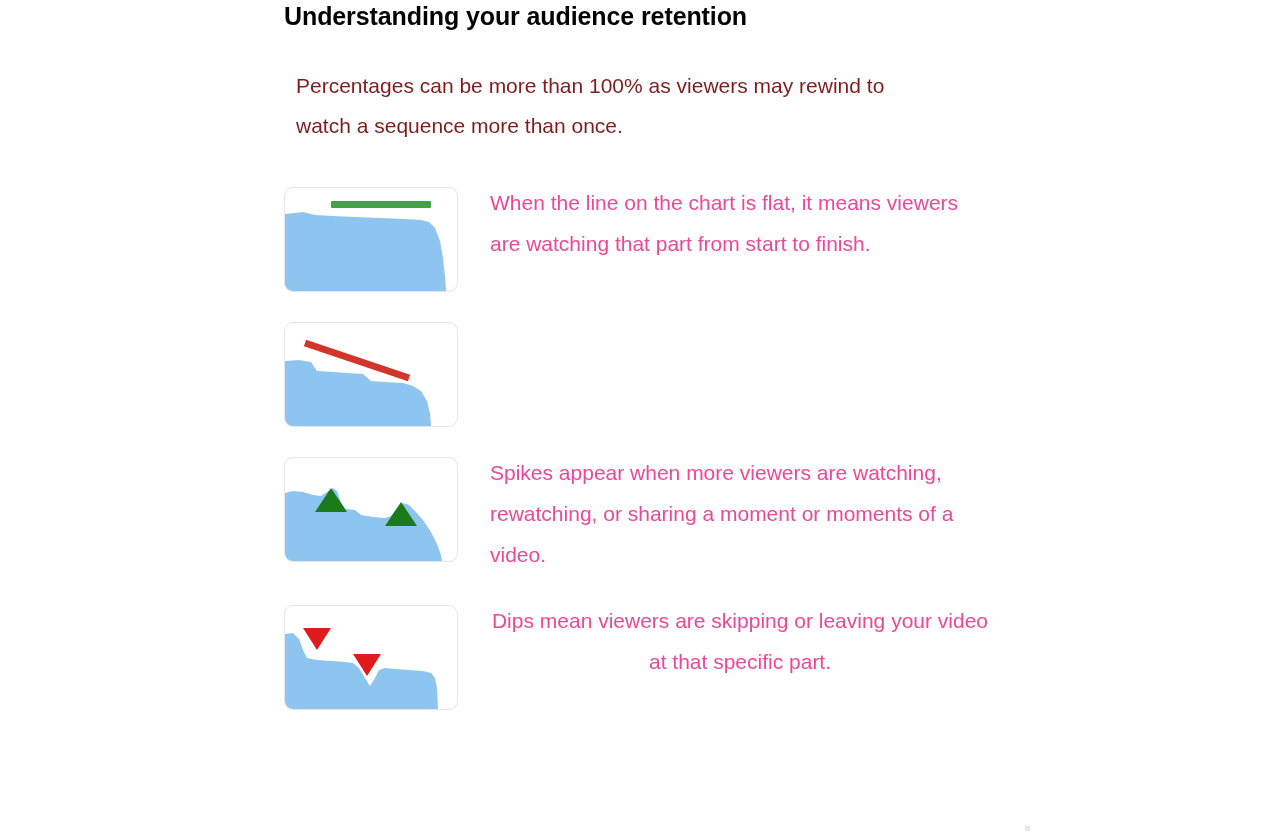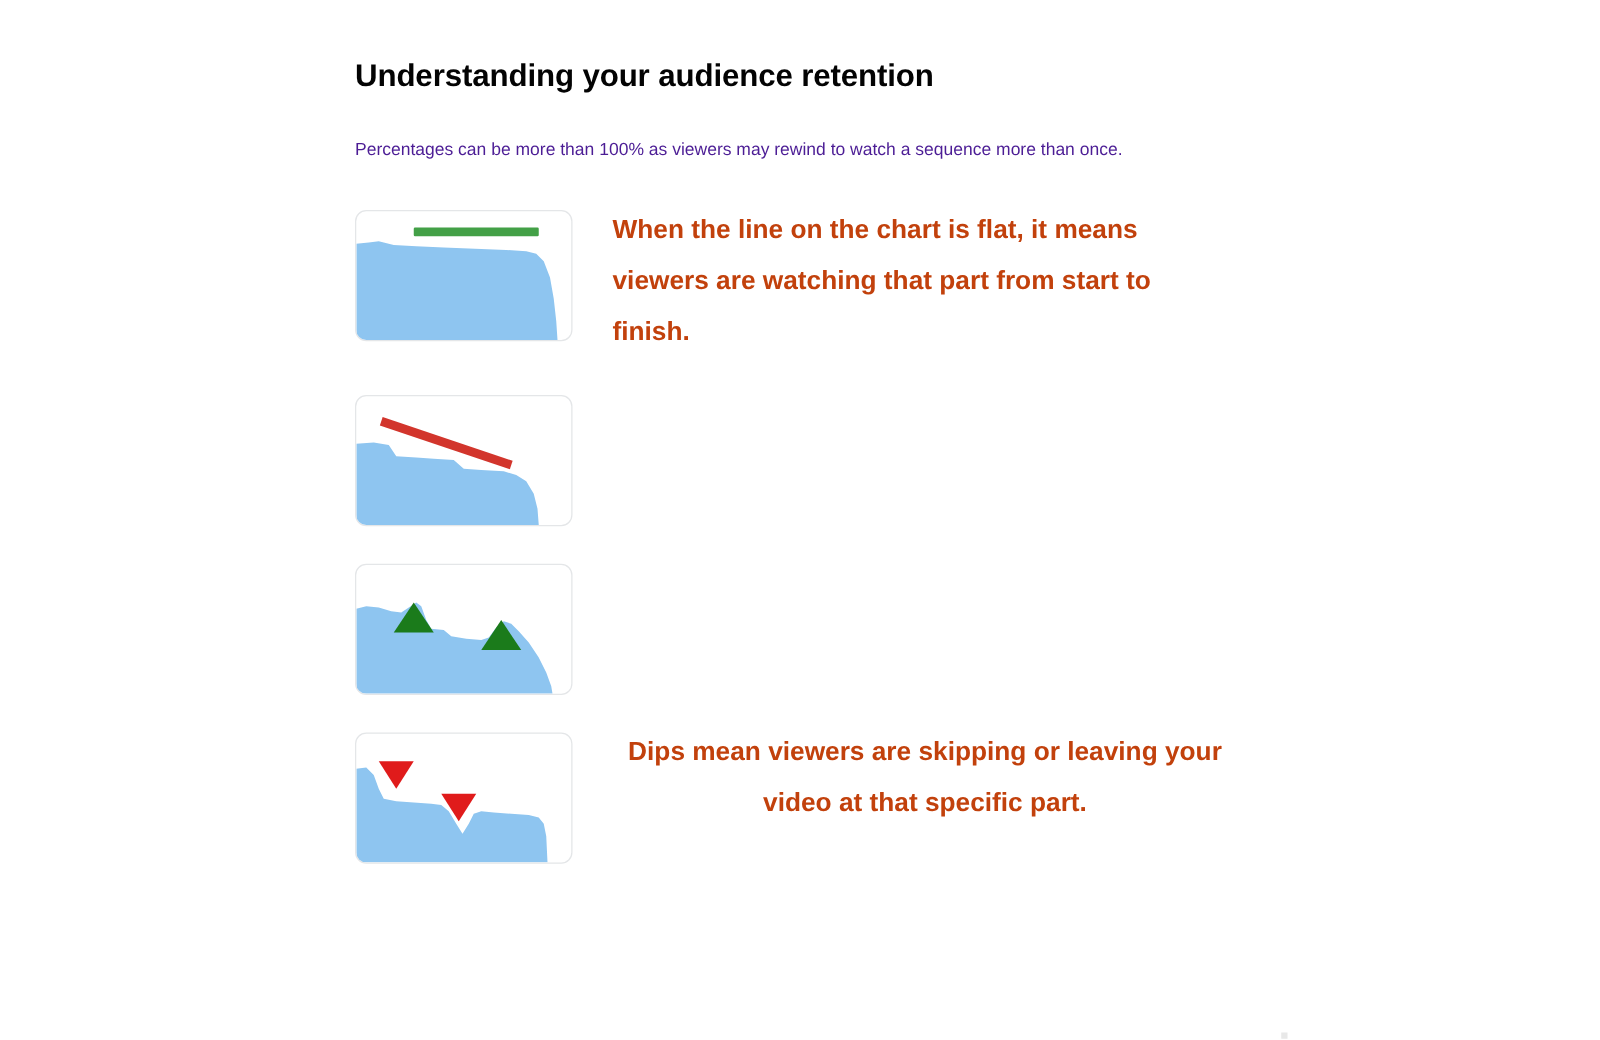--- a/index.html
+++ b/index.html
@@ -25,28 +25,27 @@
     left: 284px;
     top: 0;
     width: 760px;
   }
   .page-title {
     font-size: 25px;
     font-weight: bold;
     color: #030303;
     letter-spacing: -0.1px;
     margin: 0;
-    padding-top: 45px;
     line-height: 32px;
   }
   .page-subtitle {
-    font-size: 14px;
-    color: #4c1d95;
+    font-size: 21px;
+    color: #7f1d1d;
     line-height: 40px;
-    margin: 0;
+    margin: 12px;
     padding-top: 22px;
     max-width: 640px;
     font-weight: normal;
   }
   .tips-list {
     margin: 0;
     padding: 0;
     list-style: none;
     position: relative;
     top: 29px;
@@ -68,25 +67,25 @@
     position: relative;
   }
   .thumb-card svg {
     display: block;
     width: 100%;
     height: 100%;
   }
   .tip-text {
     font-size: 21px;
     line-height: 41px;
-    color: #c2410c;
+    color: #ec4899;
     margin: 0;
     padding-left: 32px;
     max-width: 510px;
-    font-weight: bold;
+    font-weight: normal;
     margin-top: -5px;
   }
   .row-1 .tip-text { max-width: 470px; }
   .row-2 .tip-text { max-width: 520px; }
   .row-3 .tip-text { max-width: 470px; }
   .row-4 .tip-text { max-width: 500px; text-align: center; }
   .corner-mark {
     position: absolute;
     left: 1025px;
     top: 826px;
@@ -127,20 +126,21 @@
       </li>
 
       <li class="tip-row row-3">
         <div class="thumb-card">
           <svg viewBox="0 0 172 103" preserveAspectRatio="none">
             <path d="M0,35 L8,33 L18,34 L28,37 L36,38 L42,34 L48,30 L52,33 L56,44 L60,51 L70,52 L76,57 L88,59 L100,60 L106,58 L112,50 L118,45 L124,47 L130,53 L138,62 L146,74 L152,86 L156,97 L157,103 L0,103 Z" fill="#8ec5f0"></path>
             <polygon points="46,30 62,54 30,54" fill="#1b7b1b"></polygon>
             <polygon points="116,44 132,68 100,68" fill="#1b7b1b"></polygon>
           </svg>
         </div>
+        <p class="tip-text">Spikes appear when more viewers are watching, rewatching, or sharing a moment or moments of a video.</p>
       </li>
 
       <li class="tip-row row-4">
         <div class="thumb-card">
           <svg viewBox="0 0 172 103" preserveAspectRatio="none">
             <path d="M0,28 L8,27 L14,33 L18,44 L22,52 L32,54 L46,55 L60,56 L68,57 L74,62 L80,72 L85,80 L90,72 L94,64 L100,62 L110,63 L124,64 L138,65 L146,67 L150,72 L152,82 L153,103 L0,103 Z" fill="#8ec5f0"></path>
             <polygon points="18,22 46,22 32,44 " fill="#e01b1b"></polygon>
             <polygon points="68,48 96,48 82,70" fill="#e01b1b"></polygon>
           </svg>
         </div>

